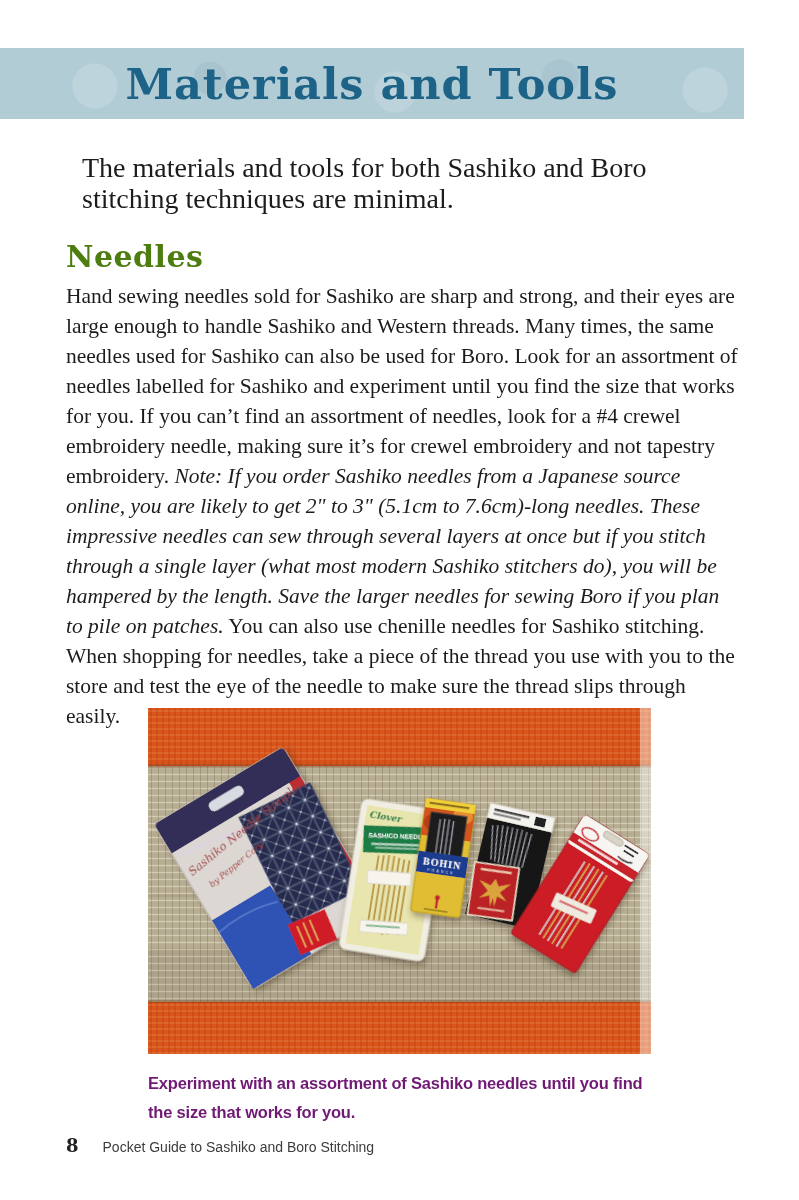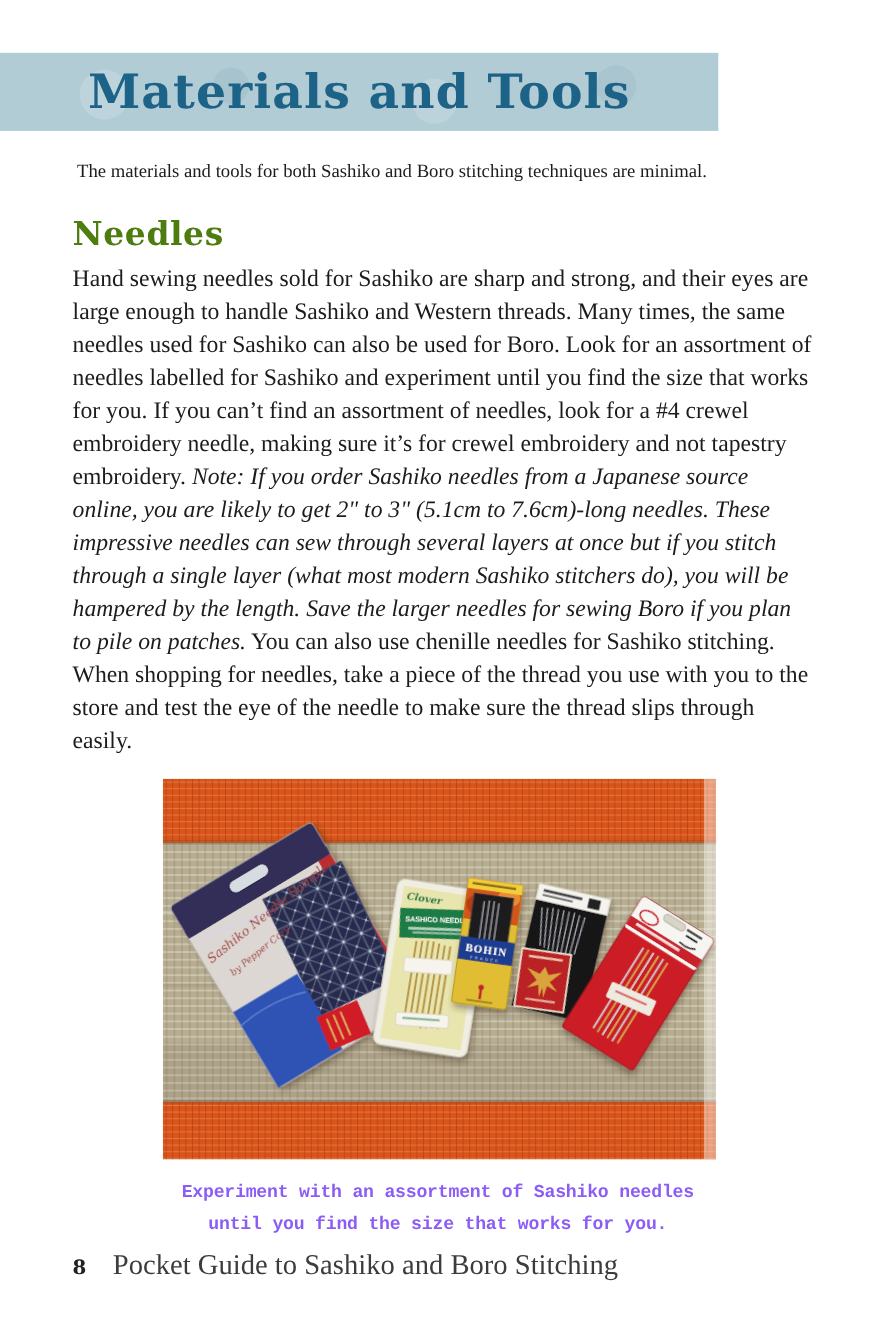--- a/index.html
+++ b/index.html
@@ -7,78 +7,77 @@
     position:relative;
     width:799px;height:1200px;
     margin:0 auto;
     background:#ffffff;
     overflow:hidden;
     font-family:"Liberation Serif", serif;
     color:#1c1c1c;
   }
   
   .banner{
-    position:absolute;top:48px;left:0;width:653px;height:71px;
+    position:absolute;top:48px;left:0;width:744px;height:71px;
     background-color:#b2ccd5;
     background-image:
       radial-gradient(circle 30px at 95px 38px,  rgba(255,255,255,0.16) 0 22px, transparent 23px),
       radial-gradient(circle 24px at 210px 30px, rgba(137,170,182,0.25) 0 16px, transparent 17px),
       radial-gradient(circle 28px at 395px 44px, rgba(255,255,255,0.14) 0 20px, transparent 21px),
       radial-gradient(circle 26px at 560px 30px, rgba(137,170,182,0.22) 0 18px, transparent 19px),
       radial-gradient(circle 30px at 705px 42px, rgba(255,255,255,0.16) 0 22px, transparent 23px);
     display:flex;align-items:center;justify-content:center;
   }
   .banner h1{
     margin:0;
     font-family:"DejaVu Serif", serif;
     font-weight:bold;
     font-size:43px;
     letter-spacing:1px;
     color:#1d6287;
   }
   
   .content{position:absolute;top:136px;left:66px;width:673px;}
-  .intro{margin:4px;font-size:17px;line-height:31px;}
+  .intro{margin:16px;font-size:28px;line-height:31px;}
   h2.section{
     margin:25px 0 7px 0;
     font-family:"DejaVu Serif", serif;
     font-weight:bold;
     font-size:30px;
     letter-spacing:0.5px;
     color:#4d7c0f;
   }
   .bodytext{margin:0;font-size:21.5px;line-height:30px;}
   .bodytext em{}
   
   figure.needle-figure{position:absolute;left:148px;top:708px;margin:0;width:503px;}
   .photo-frame{width:503px;height:346px;line-height:0;}
   figcaption{
     display:block;
     margin-top:15px;
     width:500px;
-    font-family:Liberation Mono, monospace;
+    font-family:Liberation Sans, sans-serif;
     font-weight:bold;
     font-size:16.5px;
     line-height:29px;
     letter-spacing:-0.2px;
-    color:#8b5cf6;
-    text-align:center;
+    color:#701a75;
   }
   
   .footer{position:absolute;left:66px;top:1135px;white-space:nowrap;}
   .footer .pagenum{
     font-family:"DejaVu Serif", serif;
     font-weight:bold;
     font-size:18px;
     color:#222;
     margin-right:24px;
   }
   .footer .booktitle{
-    font-family:Liberation Serif, serif;
-    font-size:26px;
+    font-family:Liberation Sans, sans-serif;
+    font-size:14px;
     color:#3c3c3c;
     margin-top:18px;
   }
   svg text{user-select:none;}
 </style>
 </head>
 <body>
 
 <div class="page">
 

